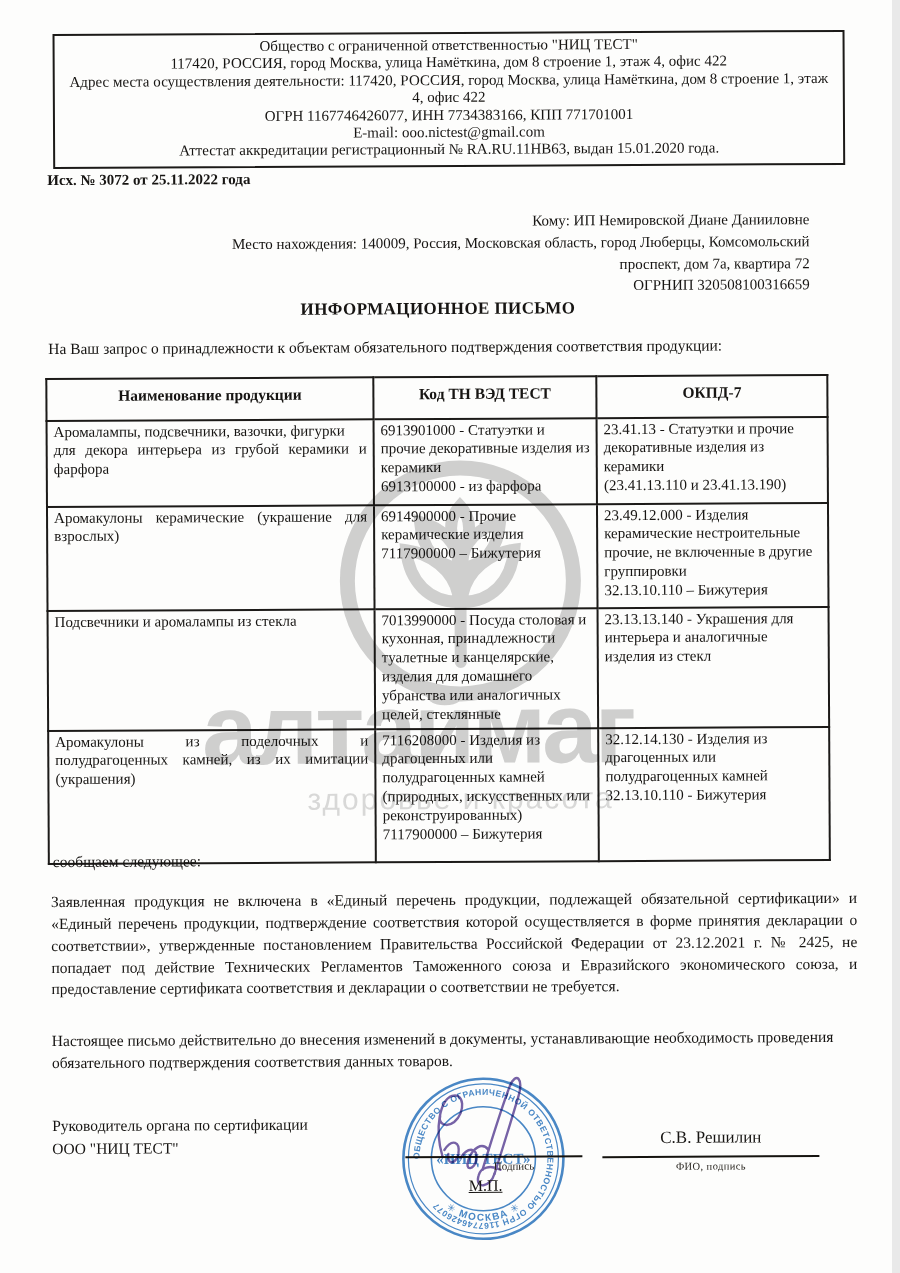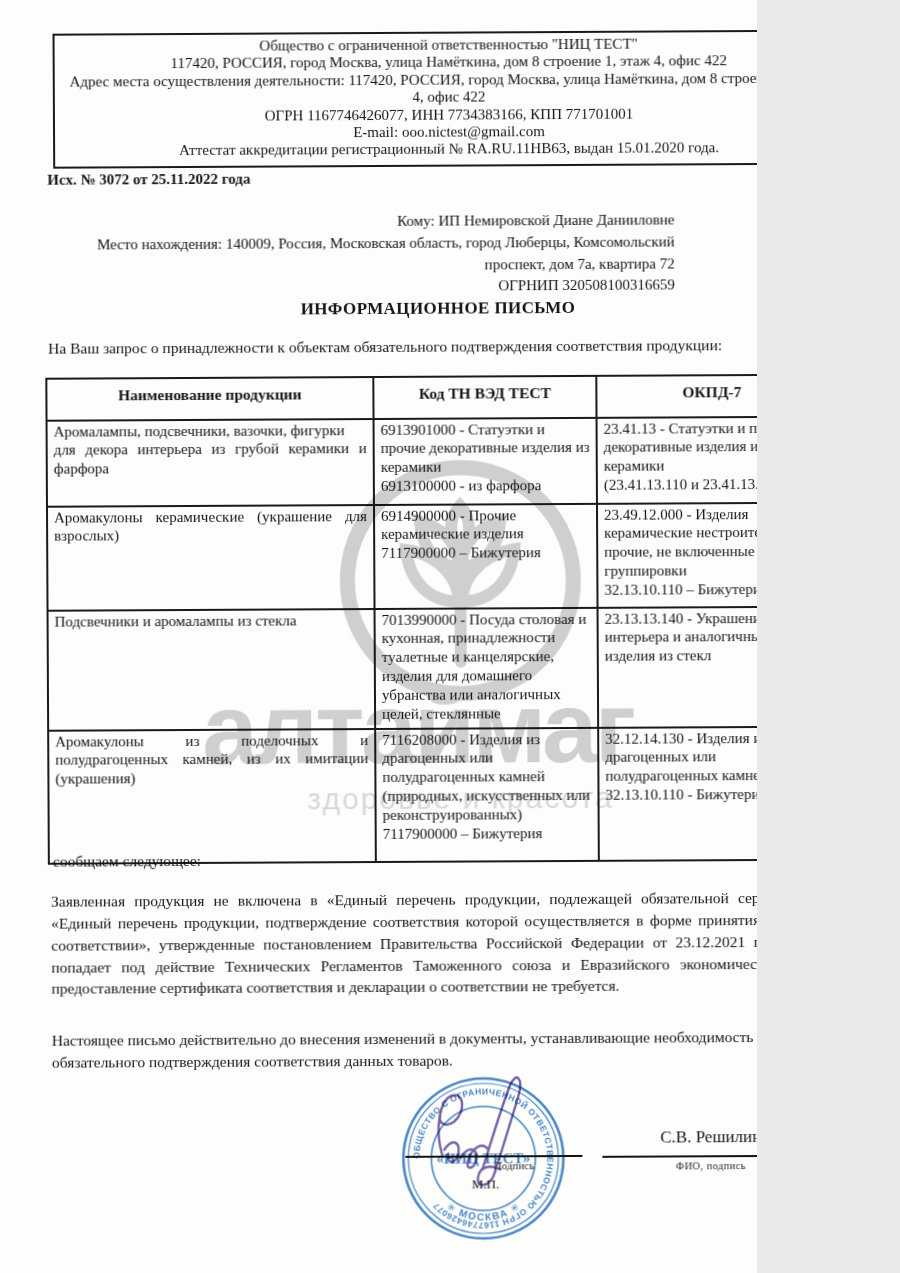--- a/index.html
+++ b/index.html
@@ -1,17 +1,17 @@
 <!DOCTYPE html>
 <html lang="ru"><head>
 <meta charset="utf-8">
 <style>
   html,body{margin:0;padding:0;background:#e9e9e9;}
   .page{
-    position:relative;width:757px;height:1273px;background:#fdfdfc;
+    position:relative;width:892px;height:1273px;background:#fdfdfc;
     overflow:hidden;font-family:"Liberation Serif","DejaVu Serif",serif;color:#171513;
   }
   .sheet{position:absolute;inset:0;transform:rotate(-0.3deg);transform-origin:50% 55%;}
 
   
   .letterhead{
     position:absolute;left:56px;top:32px;width:768px;
     border:2px solid #1c1a18;padding:3px 10px 6px 10px;
     text-align:center;font-size:15px;line-height:1.16;
   }
@@ -56,21 +56,21 @@
 
   
   .sig-left{position:absolute;left:50px;top:1112px;font-size:15.5px;line-height:1.5;}
   .sig-line{position:absolute;border-top:2px solid #15130f;height:0;}
   .line1{left:403px;top:1156px;width:177px;}
   .line2{left:600px;top:1157px;width:217px;}
   .sig-label{position:absolute;font-size:11px;color:#2a2620;text-align:center;}
   .lbl1{left:403px;top:1160px;width:177px;padding-left:20px;}
   .lbl2{left:600px;top:1162px;width:217px;font-size:10.5px;letter-spacing:.4px;}
   .sig-name{position:absolute;left:600px;top:1129px;width:217px;text-align:center;font-size:17px;}
-  .mp{position:absolute;left:403px;top:1177px;width:160px;text-align:center;font-size:13px;}
+  .mp{position:absolute;left:403px;top:1177px;width:160px;text-align:center;font-size:16px;text-decoration:underline;}
 
   
   .stamp{position:absolute;left:396px;top:1074px;mix-blend-mode:multiply;opacity:.88;}
   .scribble{position:absolute;left:426px;top:1070px;mix-blend-mode:multiply;opacity:.92;}
 
   
   .watermark{position:absolute;inset:0;pointer-events:none;mix-blend-mode:multiply;opacity:.42;}
   .wm-logo{position:absolute;left:330px;top:450px;}
   .wm-brand{
     position:absolute;left:202px;top:678px;width:520px;
@@ -151,20 +151,24 @@
           <td>32.12.14.130 - Изделия из драгоценных или полудрагоценных камней
 32.13.10.110 - Бижутерия</td>
         </tr>
       </tbody>
     </table>
 
     <div class="lead">сообщаем следующее:</div>
     <p class="para p1">Заявленная продукция не включена в «Единый перечень продукции, подлежащей обязательной сертификации» и «Единый перечень продукции, подтверждение соответствия которой осуществляется в форме принятия декларации о соответствии», утвержденные постановлением Правительства Российской Федерации от 23.12.2021 г. № 2425, не попадает под действие Технических Регламентов Таможенного союза и Евразийского экономического союза, и предоставление сертификата соответствия и декларации о соответствии не требуется.</p>
     <p class="para p2">Настоящее письмо действительно до внесения изменений в документы, устанавливающие необходимость проведения обязательного подтверждения соответствия данных товаров.</p>
 
+    <div class="sig-left">
+      <div>Руководитель органа по сертификации</div>
+      <div>ООО "НИЦ ТЕСТ"</div>
+    </div>
 
     <div class="watermark">
       <svg class="wm-logo" width="262" height="262" viewBox="0 0 262 262" fill="none">
         <circle cx="131" cy="131" r="113" stroke="#8f8f8f" stroke-width="15"></circle>
         <g stroke="#8f8f8f" stroke-width="12" stroke-linecap="round" fill="none">
           <path d="M131 212 C131 175 131 145 131 104"></path>
           <path d="M129 152 C100 152 80 132 77 100 C101 103 124 120 129 145"></path>
           <path d="M133 152 C162 152 182 132 185 100 C161 103 138 120 133 145"></path>
           <path d="M129 118 C107 116 93 99 91 72 C113 78 128 93 129 112"></path>
           <path d="M133 118 C155 116 169 99 171 72 C149 78 134 93 133 112"></path>

